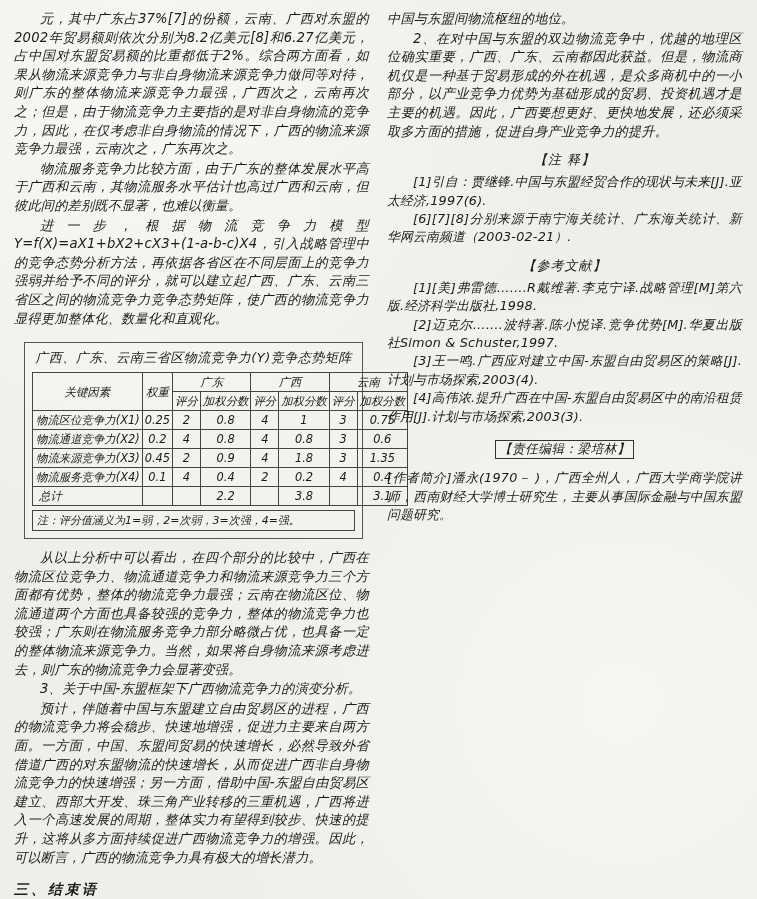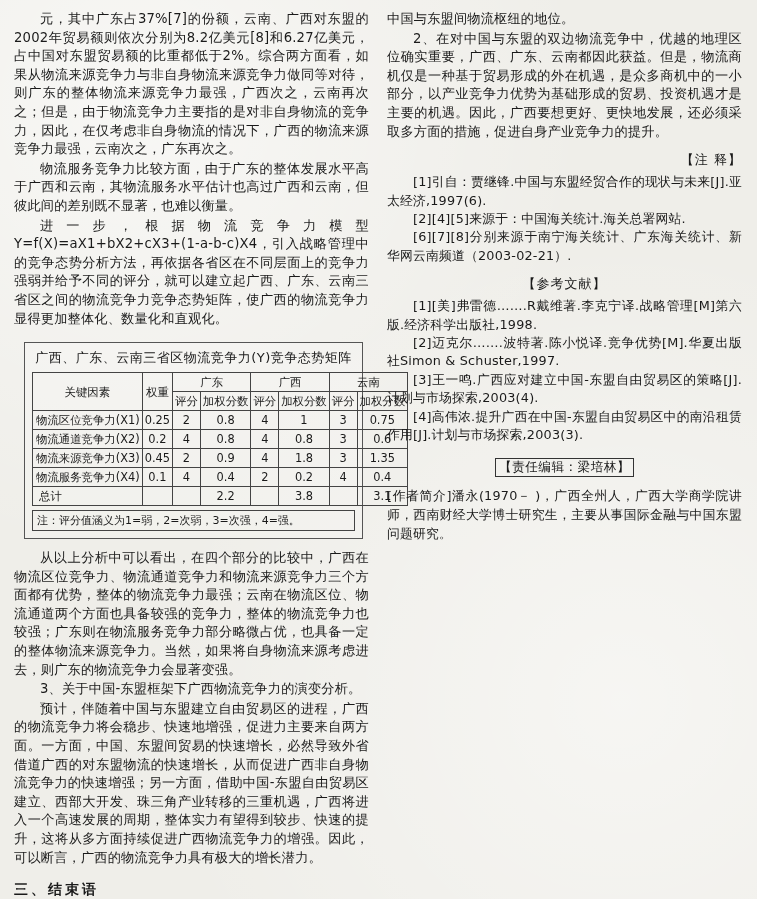--- a/index.html
+++ b/index.html
@@ -20,20 +20,21 @@
     height: 899px;
     box-sizing: border-box;
     padding: 10px 14px 8px 14px;
     background:
       radial-gradient(circle at 18% 12%, rgba(255,255,255,0.55) 0%, rgba(255,255,255,0) 45%),
       radial-gradient(circle at 82% 78%, rgba(255,255,255,0.45) 0%, rgba(255,255,255,0) 50%),
       #efeee9;
     display: flex;
     flex-direction: row;
     gap: 18px;
+    font-style: italic;
   }
   .col {
     width: 355px;
     box-sizing: border-box;
   }
   .col-left { }
   .col-right { }
 
   p {
     margin: 0 0 1px 0;
@@ -96,21 +97,21 @@
 
   
   .section-head {
     text-align: left;
     font-size: 14px;
     font-weight: bold;
     letter-spacing: 3px;
     margin: 14px 0 8px 0;
   }
   .notes-head {
-    text-align: right;
+    text-align: center;
     font-size: 13px;
     margin: 10px 0 4px 0;
     letter-spacing: 1px;
   }
   .refs-head {
     text-align: center;
     font-size: 13px;
     margin: 10px 0 4px 0;
     letter-spacing: 1px;
   }
@@ -234,21 +235,20 @@
 
   </div>
 
   <div class="col col-right">
 
     <p><span>中国与东盟间物流枢纽的地位。</span></p>
     <p class="ind"><span>2、在对中国与东盟的双边物流竞争中，优越的地理区位确实重要，广西、广东、云南都因此获益。但是，物流商机仅是一种基于贸易形成的外在机遇，是众多商机中的一小部分，以产业竞争力优势为基础形成的贸易、投资机遇才是主要的机遇。因此，广西要想更好、更快地发展，还必须采取多方面的措施，促进自身产业竞争力的提升。</span></p>
 
     <div class="notes-head">【注  释】</div>
     <p class="note-item">[1]引自：贾继锋.中国与东盟经贸合作的现状与未来[J].亚太经济,1997(6).</p>
-    <p class="note-item">[2][4][5]来源于：中国海关统计.海关总署网站.</p>
     <p class="note-item">[6][7][8]分别来源于南宁海关统计、广东海关统计、新华网云南频道（2003-02-21）.</p>
 
     <div class="refs-head">【参考文献】</div>
     <p class="ref-item">[1][美]弗雷德…….R戴维著.李克宁译.战略管理[M]第六版.经济科学出版社,1998.</p>
     <p class="ref-item">[2]迈克尔…….波特著.陈小悦译.竞争优势[M].华夏出版社Simon &amp; Schuster,1997.</p>
     <p class="ref-item">[3]王一鸣.广西应对建立中国-东盟自由贸易区的策略[J].计划与市场探索,2003(4).</p>
     <p class="ref-item">[4]高伟浓.提升广西在中国-东盟自由贸易区中的南沿租赁作用[J].计划与市场探索,2003(3).</p>
 
     <div class="editor-line">
       <span class="boxed">【责任编辑：梁培林】</span>

